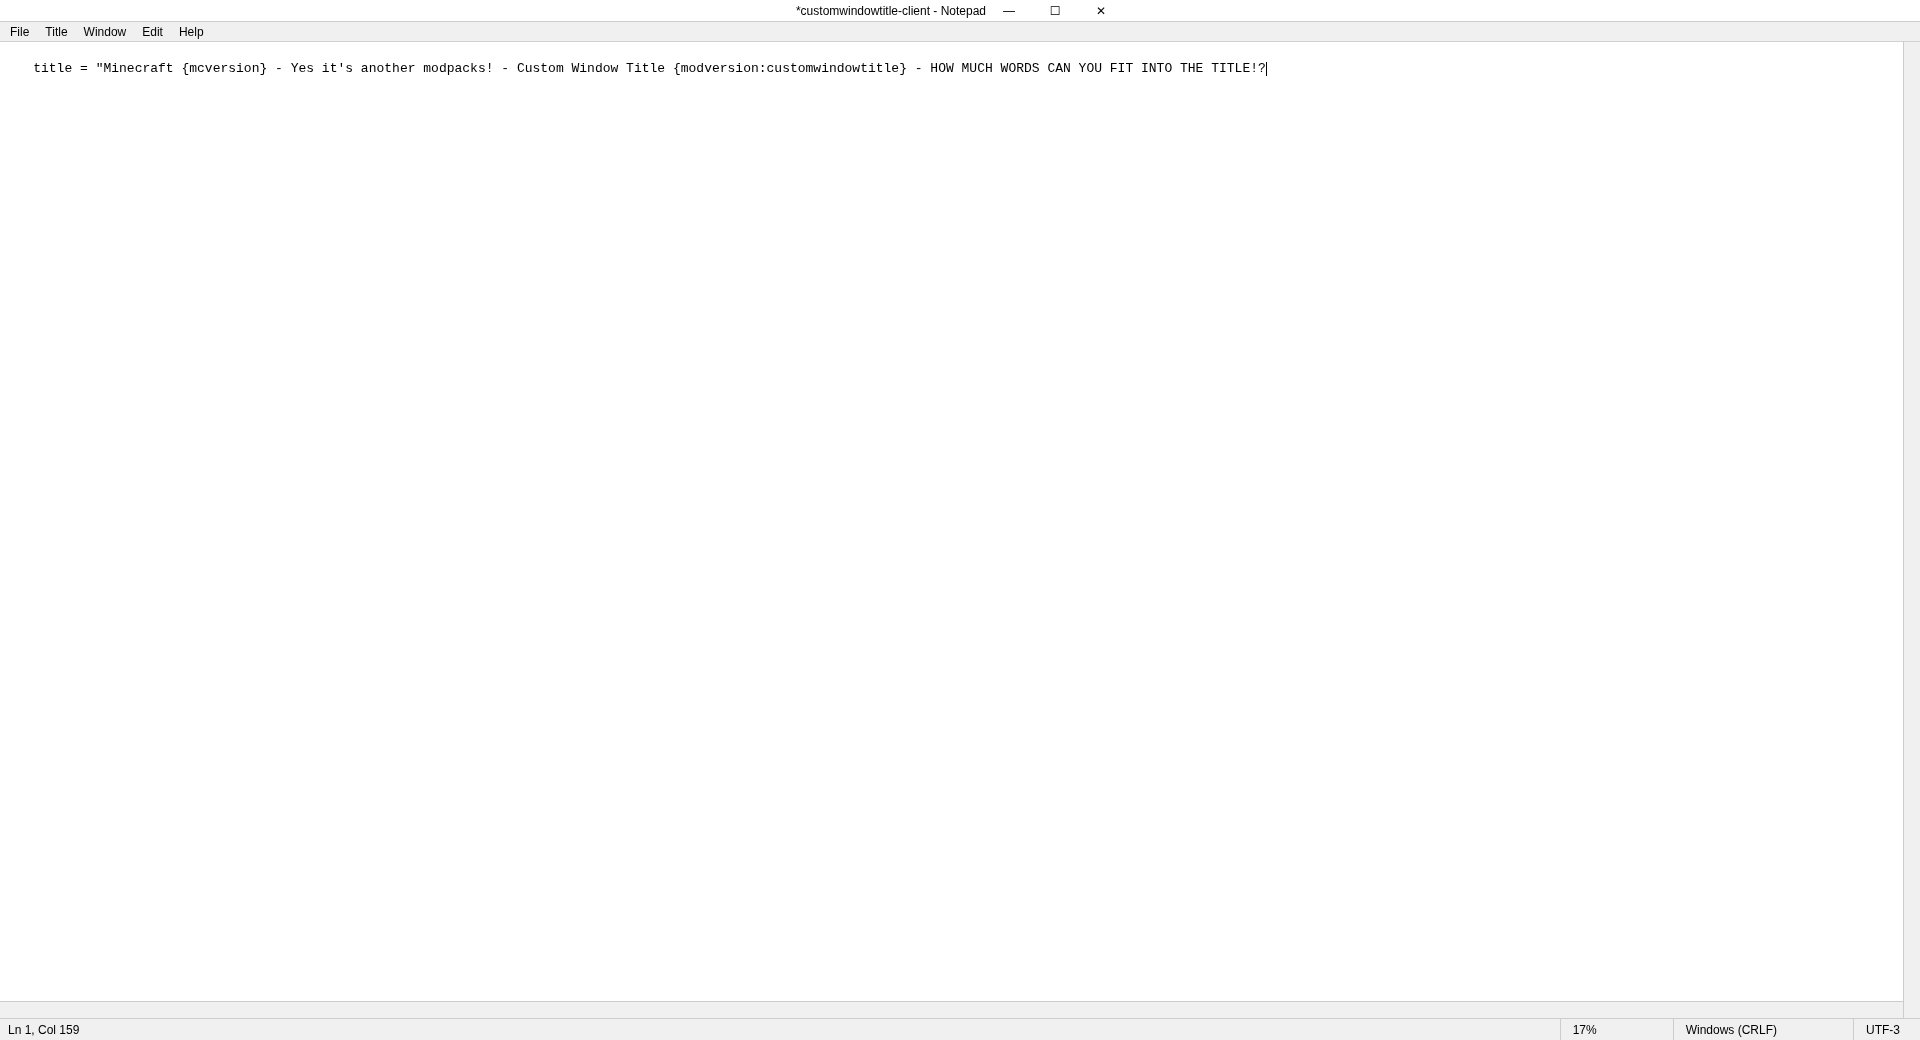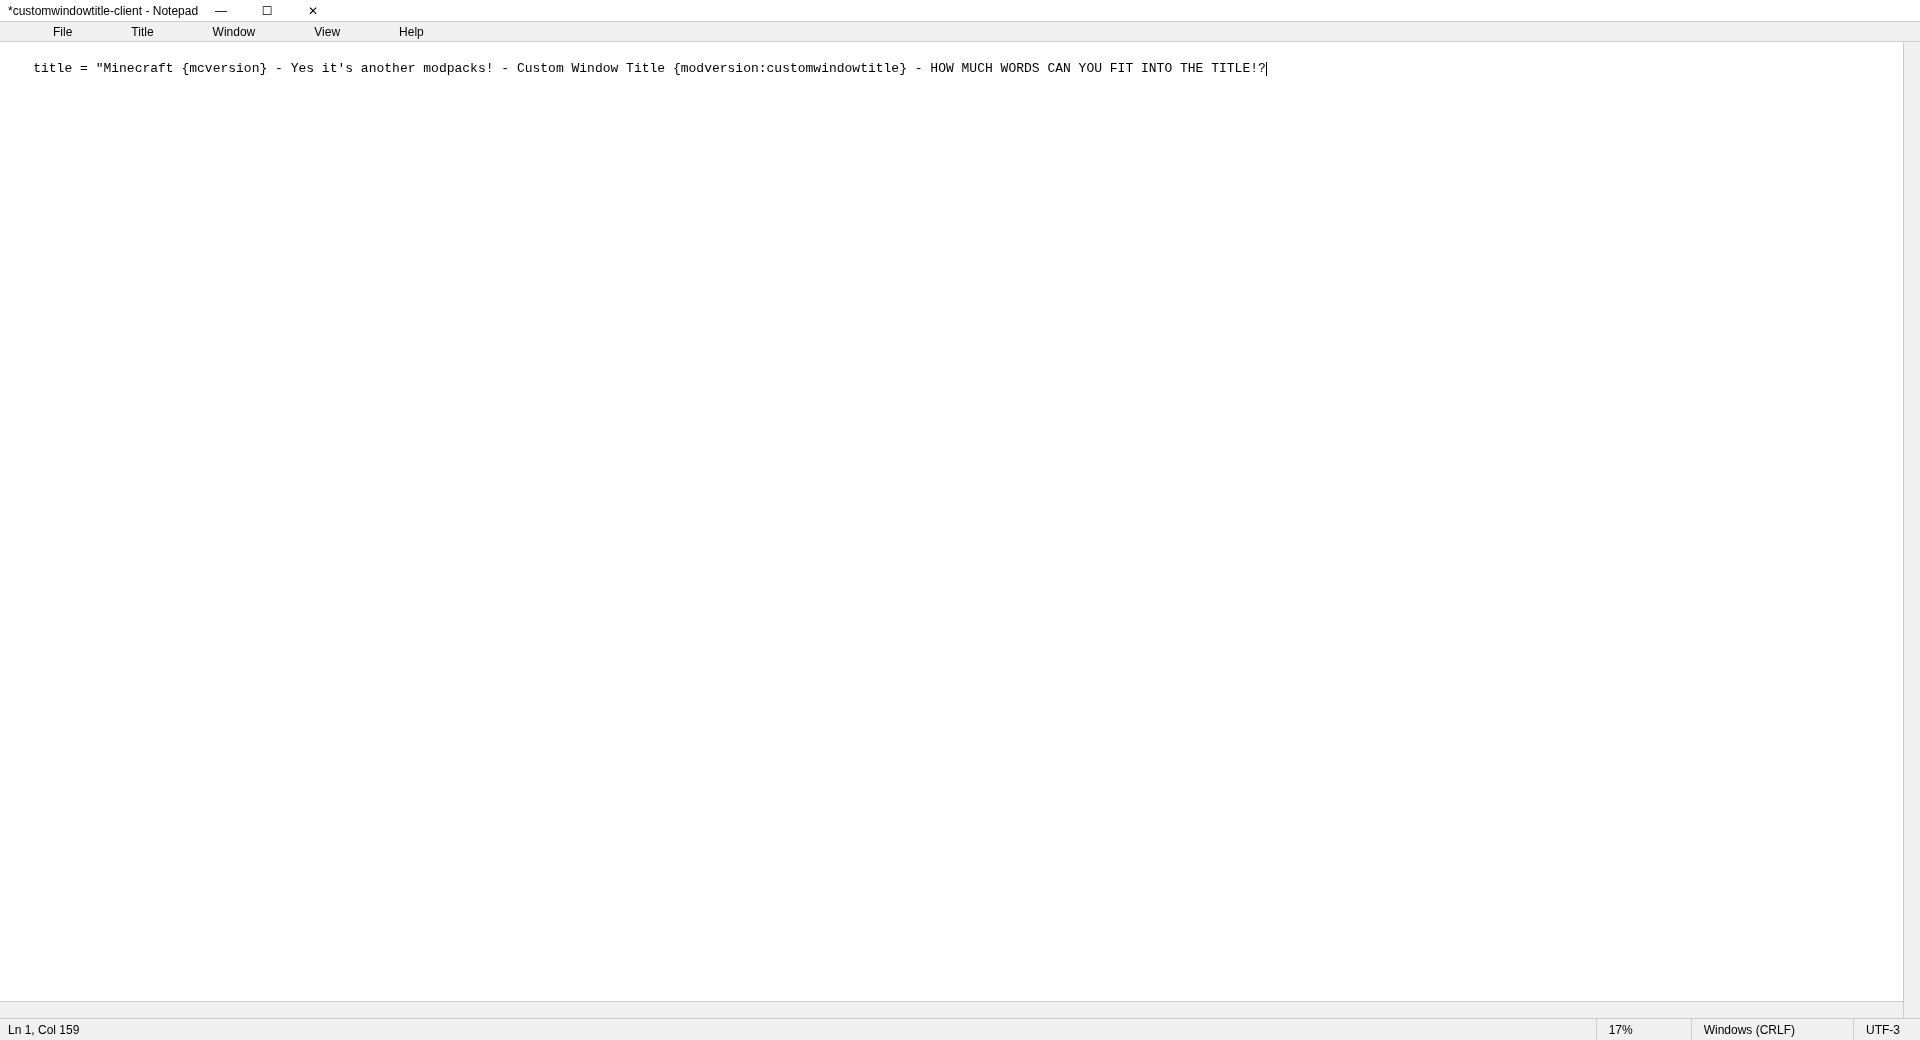--- a/index.html
+++ b/index.html
@@ -18,21 +18,21 @@
       display: flex;
       flex-direction: column;
     }
 
     
     .title-bar {
       height: 22px;
       background: #fff;
       display: flex;
       align-items: center;
-      justify-content: flex-start;
+      justify-content: center;
       padding: 0 8px;
       border-bottom: 1px solid #ccc;
       font-size: 12px;
       color: #000;
       flex-shrink: 0;
     }
 
     .title-bar-text {
       font-size: 12px;
     }
@@ -67,21 +67,20 @@
     }
 
     .menu-item {
       padding: 2px 8px;
       cursor: pointer;
       font-size: 12px;
       color: #000;
       height: 100%;
       display: flex;
       align-items: center;
-      margin-left: 43px;
     }
 
     
     .editor-container {
       flex: 1;
       background: #fff;
       position: relative;
       overflow: hidden;
     }
 
@@ -128,21 +127,21 @@
     
     .status-bar {
       height: 22px;
       background: #f0f0f0;
       border-top: 1px solid #ccc;
       display: flex;
       align-items: center;
       justify-content: flex-end;
       padding: 0 8px;
       flex-shrink: 0;
-      gap: 46px;
+      gap: 64px;
       font-size: 12px;
     }
 
     .status-section {
       display: flex;
       align-items: center;
       padding: 0 12px;
       height: 100%;
       border-left: 1px solid #ccc;
     }
@@ -183,21 +182,21 @@
     <button class="title-bar-btn">—</button>
     <button class="title-bar-btn">☐</button>
     <button class="title-bar-btn close">✕</button>
   </div>
 </div>
 
 <div class="menu-bar">
   <div class="menu-item">File</div>
   <div class="menu-item">Title</div>
   <div class="menu-item">Window</div>
-  <div class="menu-item">View</div>
+  <div class="menu-item">Edit</div>
   <div class="menu-item">Help</div>
 </div>
 
 <div class="editor-container">
   <div class="editor-content">
     <span>title = "Minecraft {mcversion} - Yes it's another modpacks! - Custom Window Title {modversion:customwindowtitle} - HOW MUCH WORDS CAN YOU FIT INTO THE TITLE!?</span><span class="cursor"></span>
   </div>
   <div class="scrollbar-v"></div>
   <div class="scrollbar-h"></div>
 

